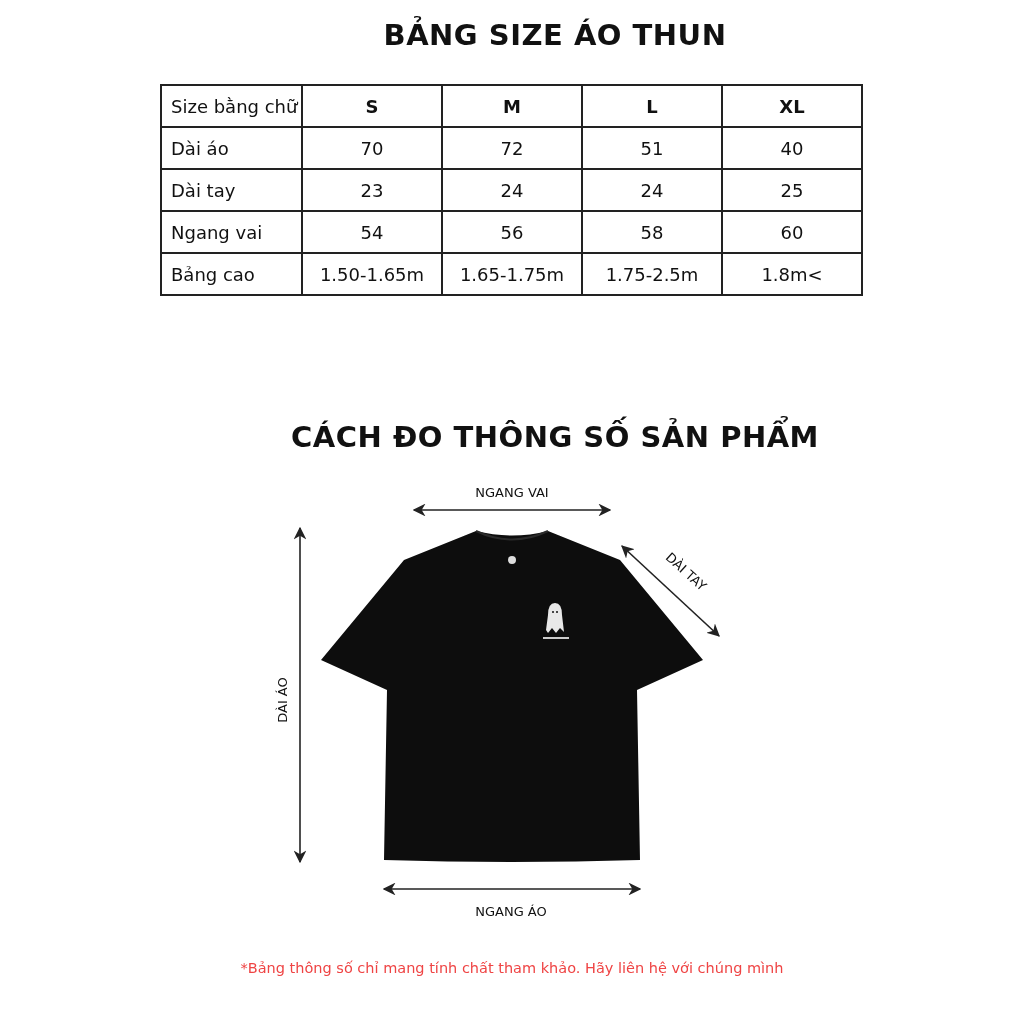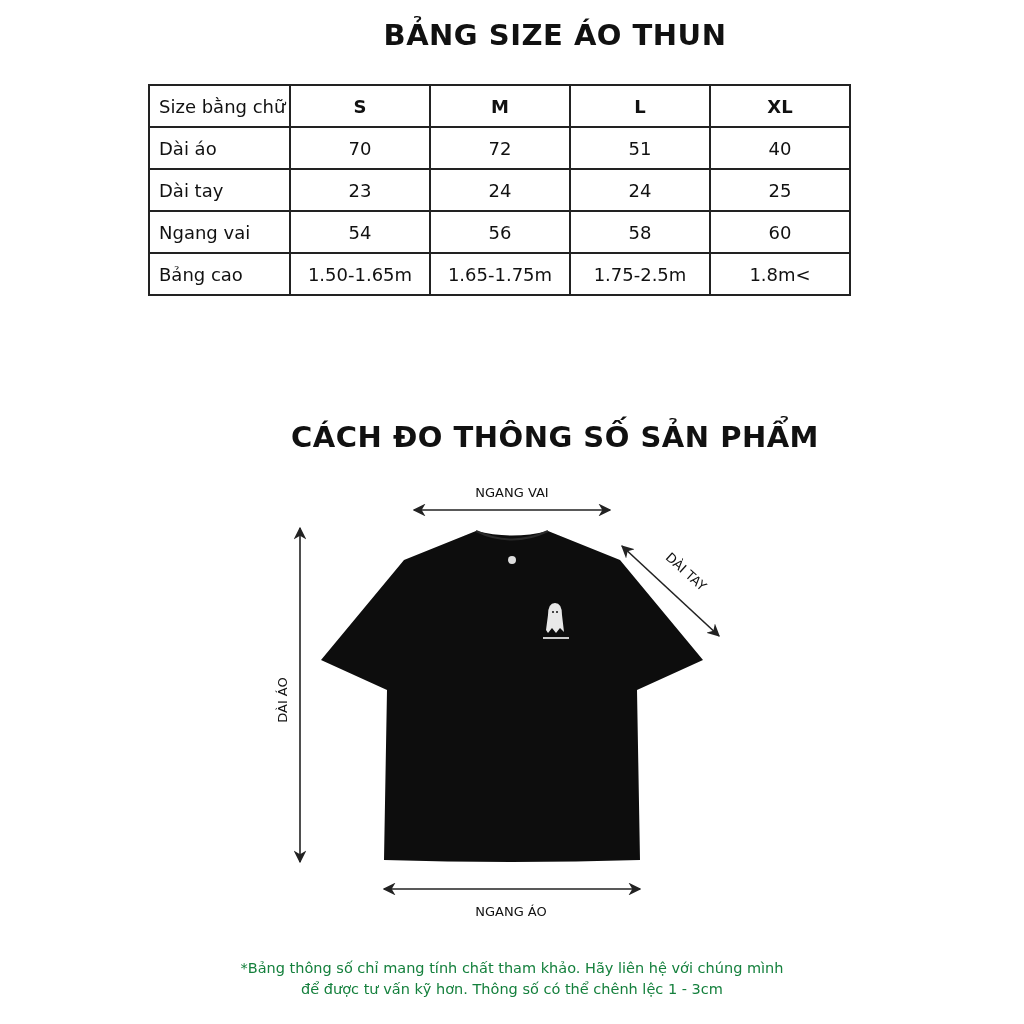--- a/index.html
+++ b/index.html
@@ -1,25 +1,25 @@
 <!DOCTYPE html>
 <html><head>
 <meta charset="utf-8">
 <style>
   html, body { margin:0; padding:0; background:#ffffff; }
   body { width:1024px; height:1024px; position:relative; overflow:hidden; font-family:"DejaVu Sans", sans-serif; color:#111; }
   .title { position:absolute; left:0; width:1024px; text-align:center; font-weight:bold; color:#111;margin-left:43px; }
   #t1 { top:18px; font-size:29px; letter-spacing:0.5px; }
   #t2 { top:420px; font-size:29px; letter-spacing:0.5px; }
-  table.size { position:absolute; left:148px; top:84px; border-collapse:collapse;padding-left:16px; }
+  table.size { position:absolute; left:160px; top:84px; border-collapse:collapse;padding-left:16px; }
   table.size td { border:2px solid #222; height:40px; padding:0; font-size:18px; text-align:center; color:#111; }
   table.size td.lbl { text-align:left; padding-left:9px; width:130px; font-size:18px; }
   table.size td.v { width:138px; }
   table.size tr.hdr td.v { font-weight:bold; font-size:18px; }
-  .note { position:absolute; left:0; width:1024px; top:958px; text-align:center; font-size:14.5px; line-height:21px; color:#15803d; }
+  .note { position:absolute; left:0; width:1024px; top:958px; text-align:center; font-size:14.5px; line-height:21px; color:#ef4444; }
   svg#diagram { position:absolute; left:0; top:470px; }
   .lab { font-family:"DejaVu Sans", sans-serif; font-size:13px; fill:#111; }
 </style>
 </head>
 <body>
 
 <div id="t1" class="title">BẢNG SIZE ÁO THUN</div>
 
 <table class="size">
   <tbody>
@@ -90,14 +90,13 @@
 
   <line x1="300" y1="528" x2="300" y2="862" stroke="#222" stroke-width="1.6" marker-start="url(#ah)" marker-end="url(#ah)"></line>
   <text class="lab" x="287" y="700" text-anchor="middle" transform="rotate(-90 287 700)">DÀI ÁO</text>
 
   <line x1="384" y1="889" x2="640" y2="889" stroke="#222" stroke-width="1.6" marker-start="url(#ah)" marker-end="url(#ah)"></line>
   <text class="lab" x="511" y="916" text-anchor="middle">NGANG ÁO</text>
 </svg>
 
 <div class="note">
   <div>*Bảng thông số chỉ mang tính chất tham khảo. Hãy liên hệ với chúng mình</div>
-  <div>để được tư vấn kỹ hơn. Thông số có thể chênh lệc 1 - 3cm</div>
 </div>
 
 </body></html>

